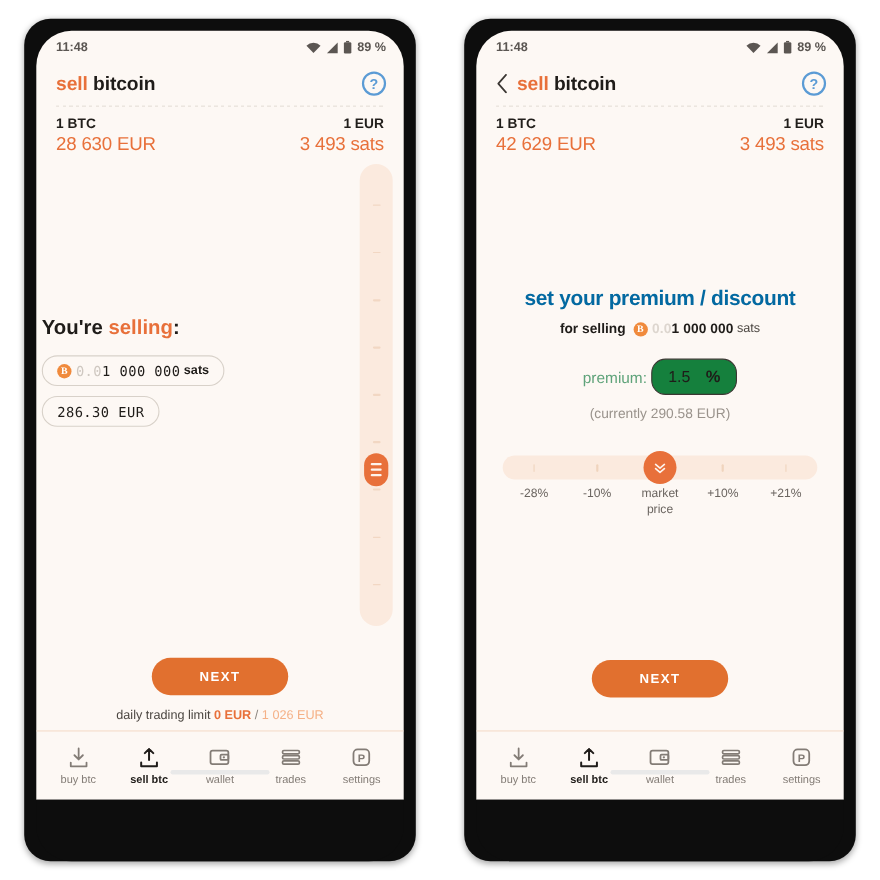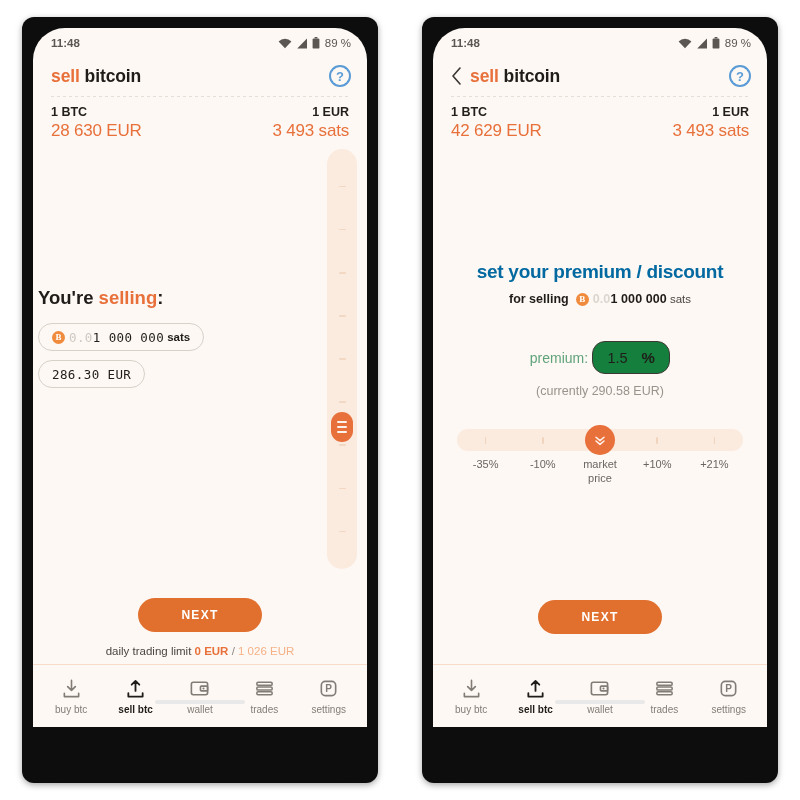--- a/index.html
+++ b/index.html
@@ -17,21 +17,21 @@
     align-items: center;
     padding: 0 22px;
   }
 
   
   .phone {
     position: relative;
     width: 356px;
     height: 766px;
     background: #0d0d0d;
-    border-radius: 12px;
+    border-radius: 24px;
     padding: 11px 11px 0 11px;
     box-shadow: 0 2px 6px rgba(0,0,0,0.35);
   }
   .phone::after {
     content: "";
     position: absolute;
     left: 11px; right: 11px; bottom: 0;
     height: 56px;
     background: #0d0d0d;
     border-radius: 0 0 32px 32px;
@@ -63,21 +63,21 @@
     align-items: center;
     justify-content: space-between;
     padding: 0 16px 0 18px;
     font-size: 11.5px;
     font-weight: 600;
     color: #5b5652;
     flex: none;
   }
   .status-right { display: flex; align-items: center; gap: 4px; }
   .status-right svg { display: block; }
-  .batt-pct { font-size: 11.5px; font-weight: 400; margin-left: 1px; }
+  .batt-pct { font-size: 11.5px; font-weight: 700; margin-left: 1px; }
 
   
   .appbar {
     flex: none;
     padding: 7px 16px 9px 18px;
     display: flex;
     align-items: center;
     gap: 8px;
   }
   .back-chevron { color: #3b3733; display: flex; align-items: center; }
@@ -225,21 +225,21 @@
     font-size: 12.5px;
     font-weight: 700;
     color: #1f1c19;
   }
   .for-selling .lbl { margin-right: 7px; }
   .for-selling .amount { font-size: 12.5px; font-weight: 700; letter-spacing: 0.1px; }
   .for-selling .amount .dim { color: #ddd6cf; }
   .for-selling .sats { font-weight: 400; font-size: 11.5px; color: #4b4641; margin-left: 3px; }
 
   .premium-row {
-    margin-top: 35px;
+    margin-top: 20px;
     display: flex;
     align-items: center;
     gap: 4px;
   }
   .premium-label { font-size: 14px; color: #5fa37a; }
   .premium-input {
     border: 1.6px solid #3b3733;
     border-radius: 13px;
     height: 33px;
     min-width: 78px;
@@ -551,21 +551,21 @@
             <span class="htick"></span>
             <span class="htick"></span>
             <div class="hhandle">
               <svg width="14" height="13" viewBox="0 0 14 13">
                 <path d="M3 3.2 7 6.6l4-3.4M3 7 7 10.4 11 7" fill="none" stroke="#fdf3ec" stroke-width="1.5" stroke-linecap="round" stroke-linejoin="round"></path>
               </svg>
             </div>
           </div>
           <div class="hlabels">
             <div class="hlabel">
-              <div>-35%</div>
+              <div>-28%</div>
             </div>
             <div class="hlabel">
               <div>-10%</div>
             </div>
             <div class="hlabel">
               <div>market</div>
               <div>price</div>
             </div>
             <div class="hlabel">
               <div>+10%</div>

